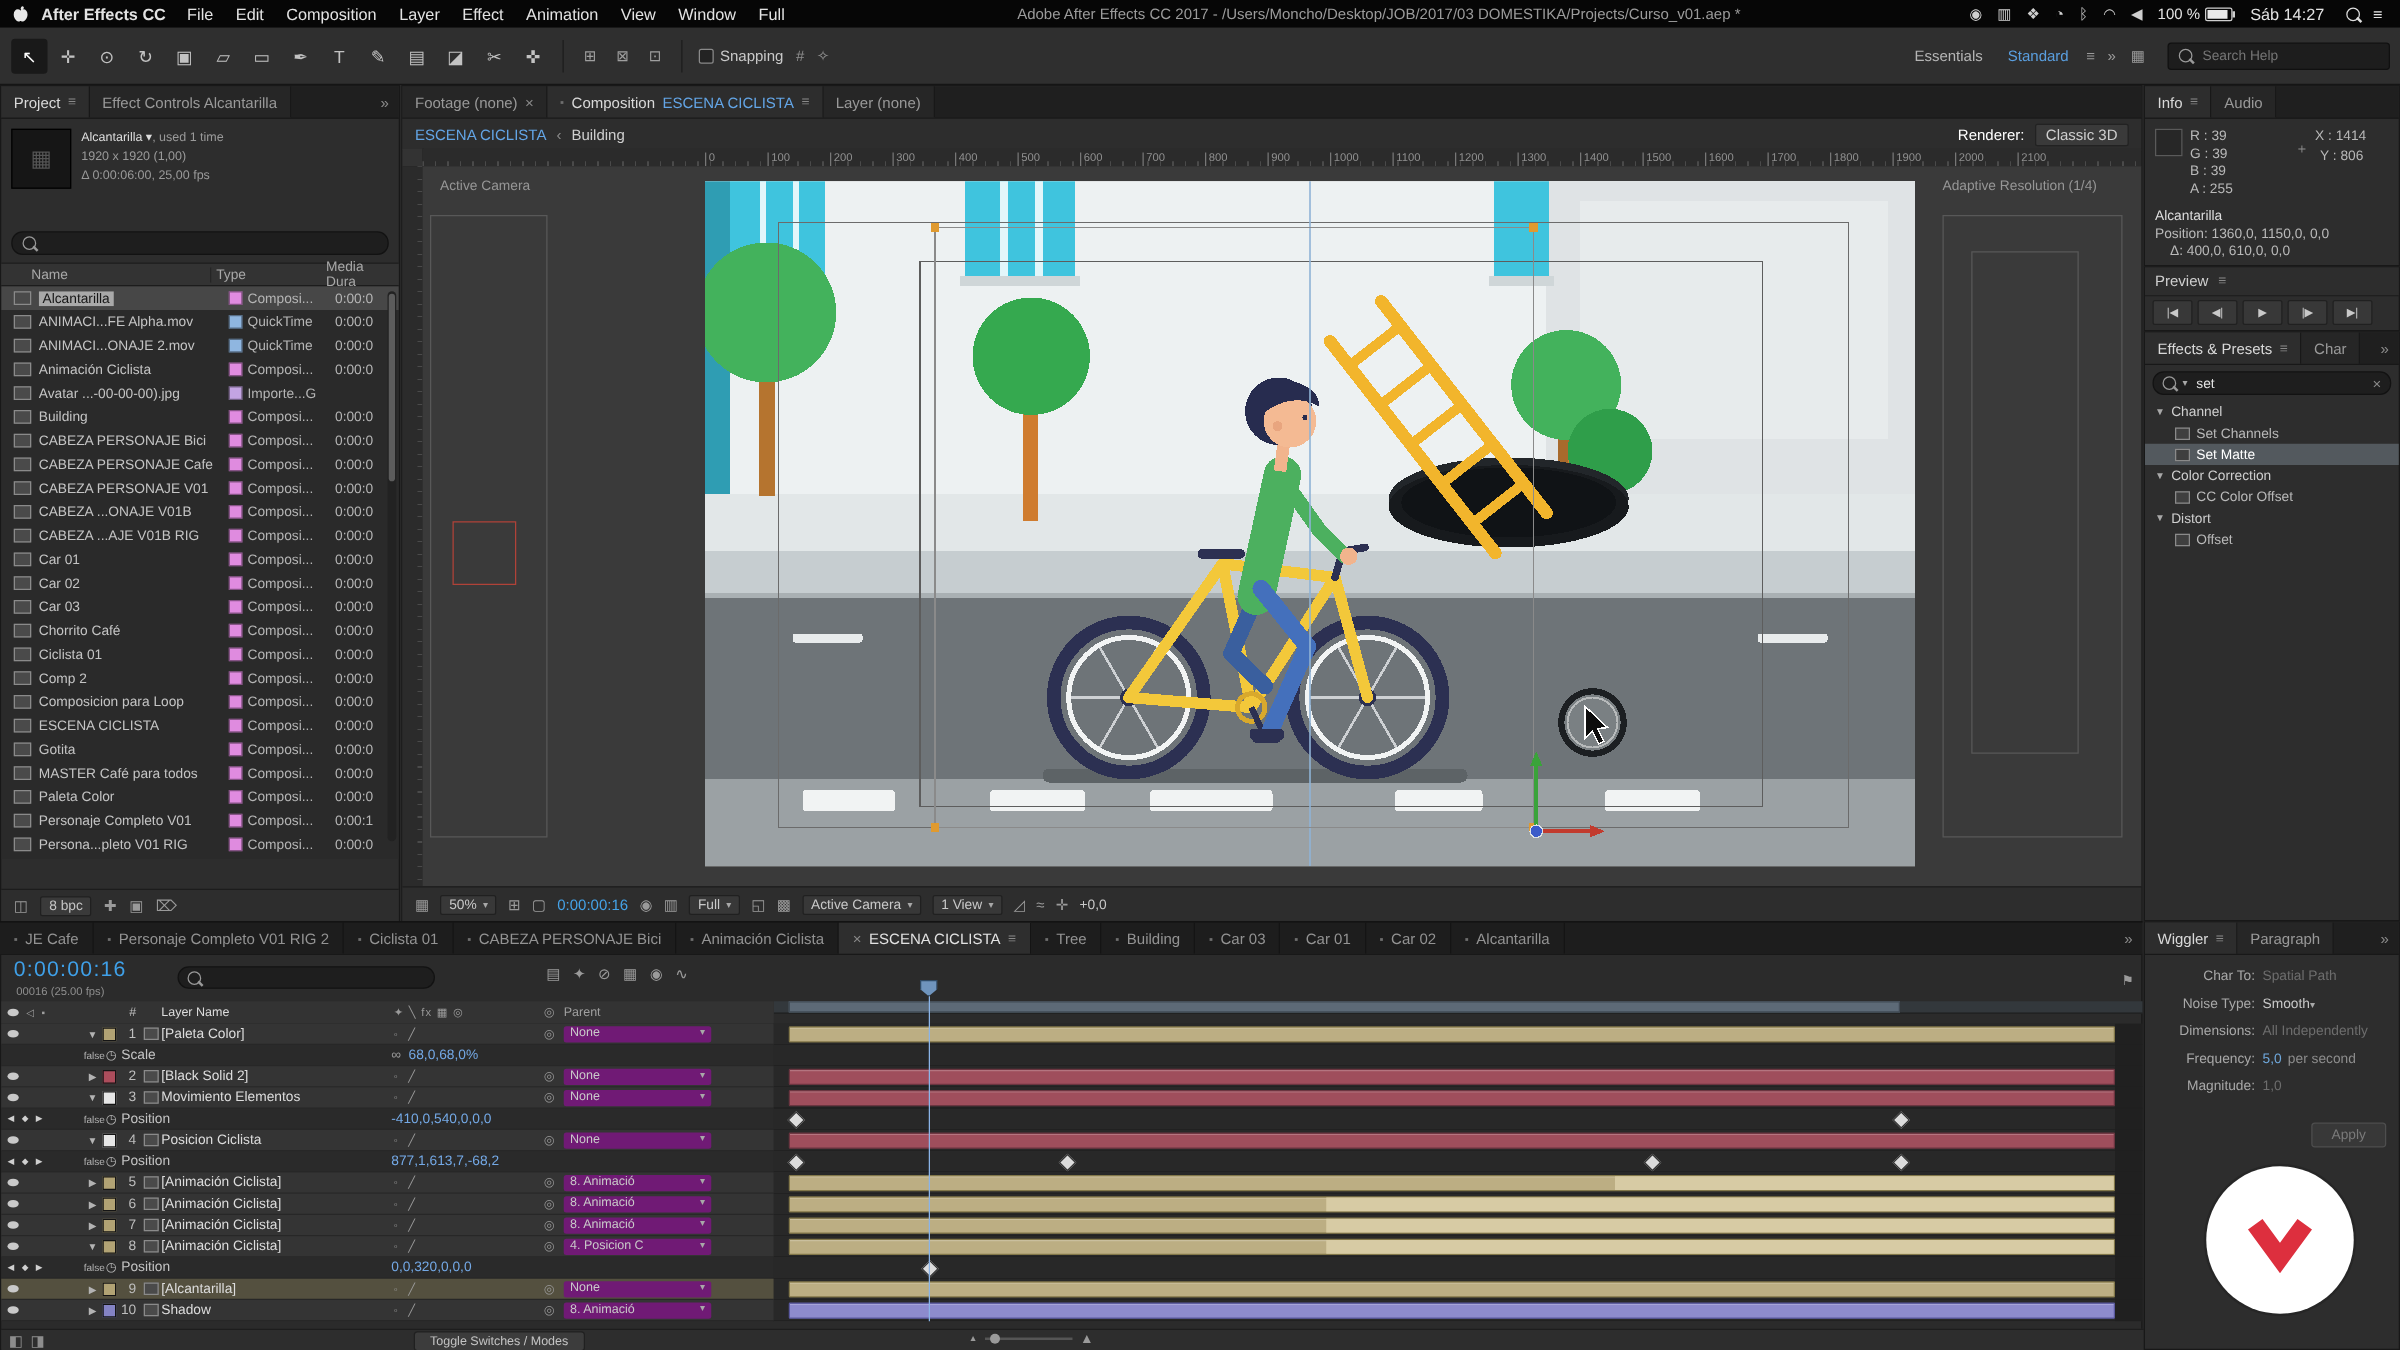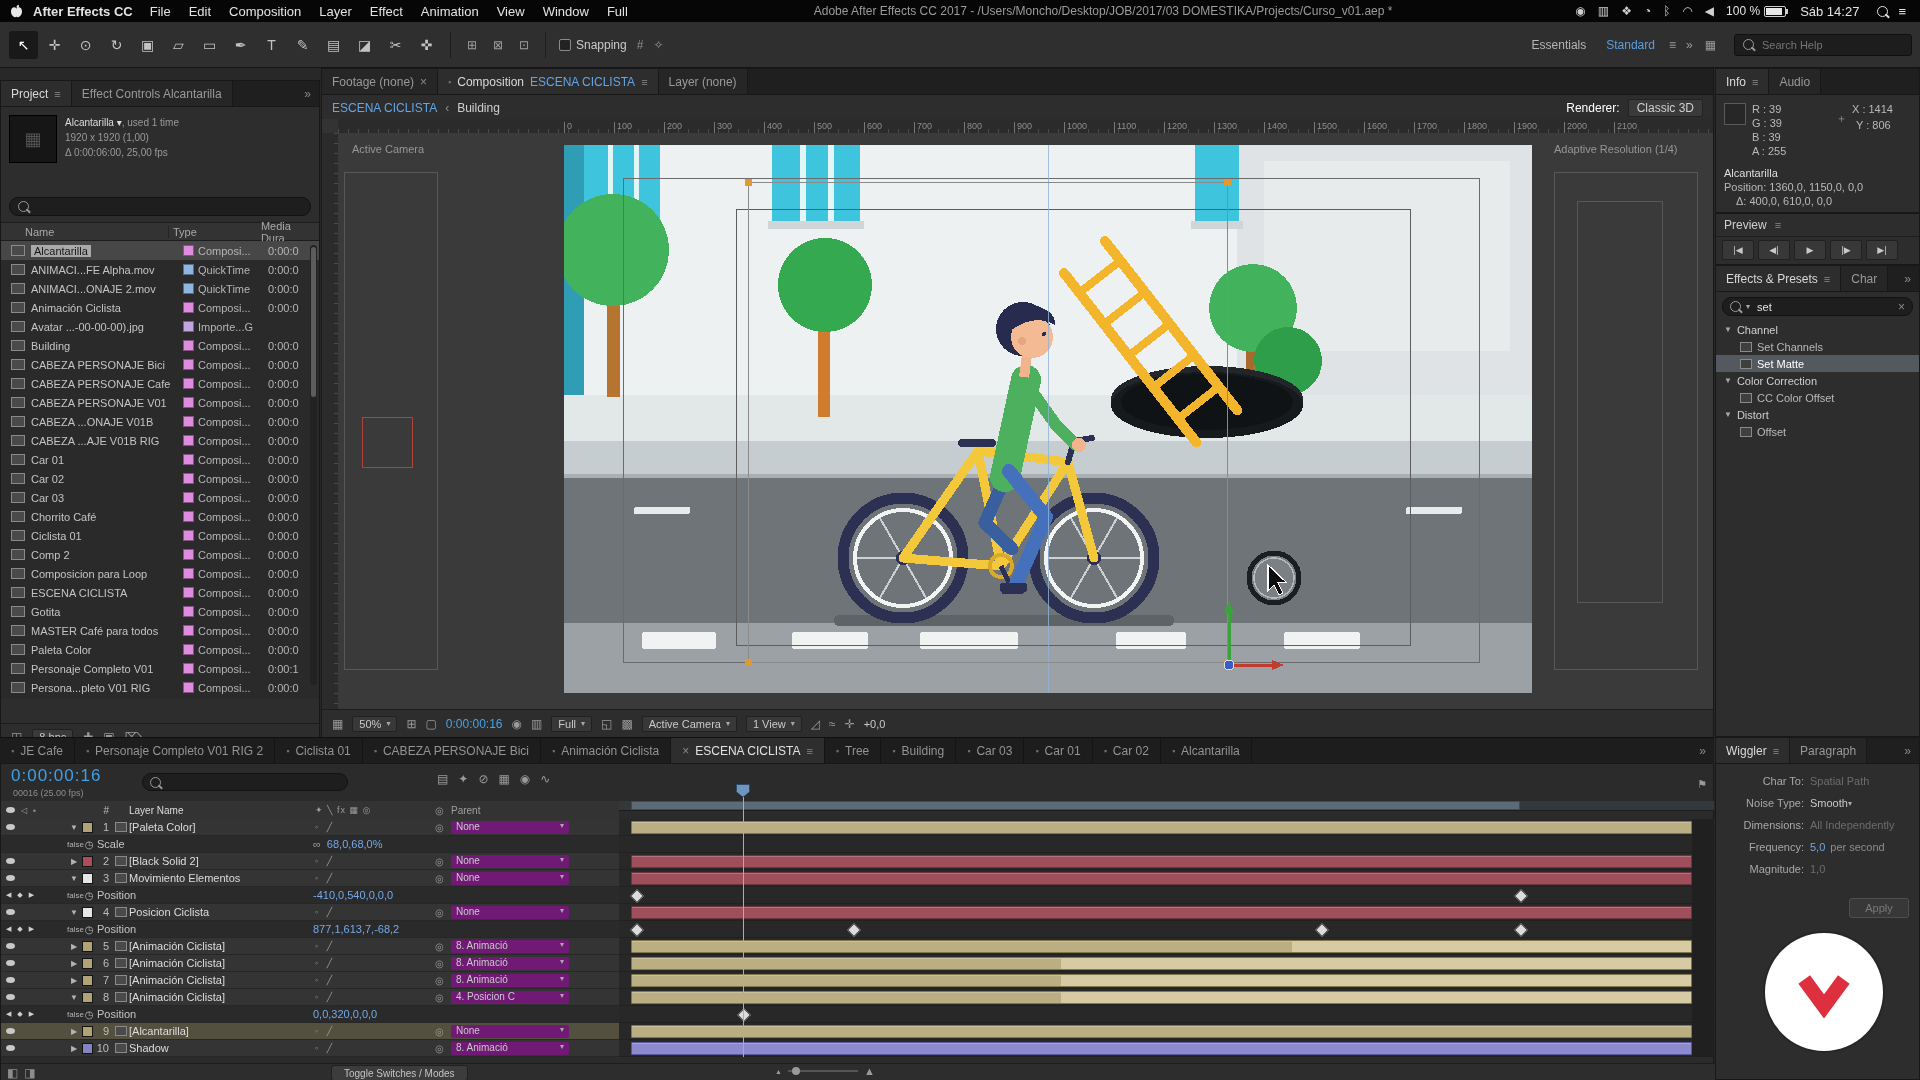--- a/index.html
+++ b/index.html
@@ -36,21 +36,21 @@
   .panel{position:absolute;background:#2d2d2d;border:1px solid #181818;box-sizing:border-box;}
   .tabsrow{height:25px;background:#1f1f1f;display:flex;align-items:stretch;border-bottom:1px solid #181818;}
   .ptab{display:flex;align-items:center;gap:6px;padding:0 10px;font-size:12px;color:#999;background:#262626;border-right:1px solid #181818;white-space:nowrap;}
   .ptab.active{background:#2d2d2d;color:#d9d9d9;}
   .grip{color:#6e6e6e;font-size:9px;}
   .closex{color:#8a8a8a;font-size:12px;}
   .pmenu{color:#8a8a8a;font-size:11px;}
   .chev{margin-left:auto;color:#8a8a8a;padding:0 8px;display:flex;align-items:center;}
   .bluehl{color:#63a5e6;}
   
-  #project{left:0;top:68px;width:320px;height:670px;margin-top:12px;}
+  #project{left:0;top:68px;width:320px;height:670px;}
   .pvwrap{display:flex;gap:8px;padding:8px;}
   .pvthumb{width:46px;height:46px;background:#161616;border:1px solid #000;display:flex;align-items:center;justify-content:center;color:#555;font-size:18px;}
   .pvlines{font-size:10px;color:#9a9a9a;line-height:15px;}
   .pvtitle{color:#ddd;}
   .projsearch{margin:26px 8px 6px 8px;display:flex;align-items:center;gap:6px;background:#1e1e1e;border:1px solid #121212;border-radius:9px;height:17px;padding:0 8px;}
   .pcols{display:flex;height:17px;background:#333;border-top:1px solid #1c1c1c;border-bottom:1px solid #1c1c1c;font-size:11px;color:#a8a8a8;align-items:center;}
   .pcols span{padding:0 4px;}
   .cname{width:146px;padding-left:24px !important;}
   .ctype{width:84px;border-left:1px solid #252525;}
   .pitemswrap{position:relative;height:458px;overflow:hidden;background:#2a2a2a;}

